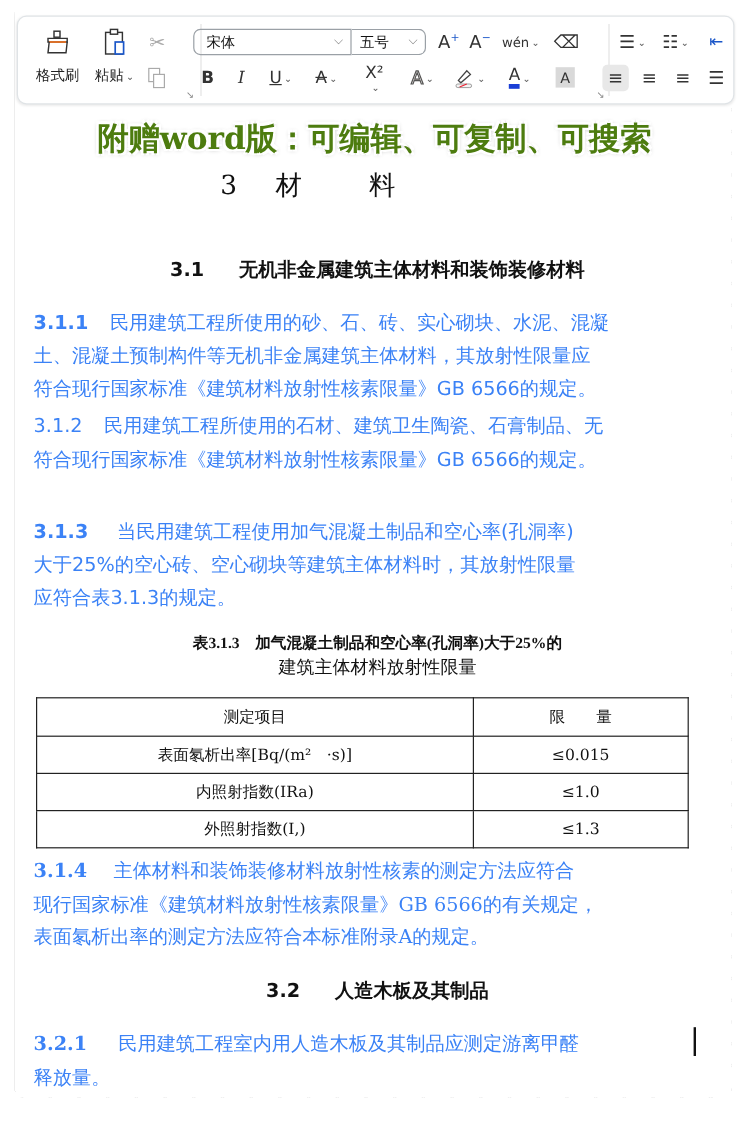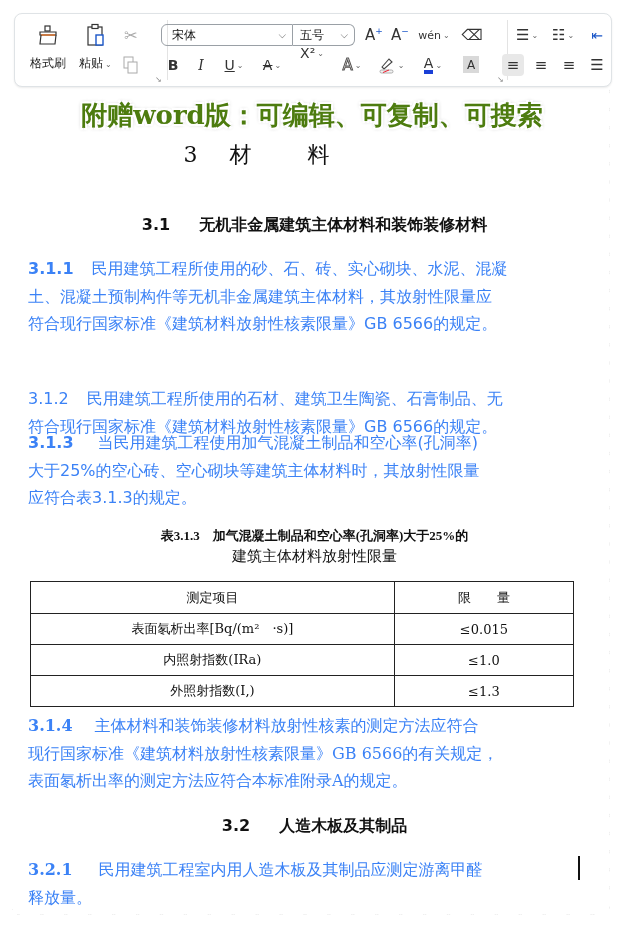--- a/index.html
+++ b/index.html
@@ -100,21 +100,21 @@
       <span>I</span>
     </div>
   <div class="tb-btn" style="left:204px;top:40px;width:30px;height:22px;font-size:14px;">
       <span style="text-decoration:underline;">U</span>
       <span class="small-chev">⌄</span>
     </div>
   <div class="tb-btn" style="left:242px;top:40px;width:30px;height:22px;font-size:14px;">
       <span style="text-decoration:line-through;">A</span>
       <span class="small-chev">⌄</span>
     </div>
-  <div class="tb-btn" style="left:280px;top:28px;width:34px;height:22px;font-size:14px;">
+  <div class="tb-btn" style="left:280px;top:40px;width:34px;height:22px;font-size:14px;flex-direction:column;">
       <span>X²</span>
       <span class="small-chev">⌄</span>
     </div>
   <div class="tb-btn" style="left:322px;top:40px;width:30px;height:22px;font-size:15px;">
       <span style="color:#fff;-webkit-text-stroke:1px #555;text-shadow:0 0 0 #e06a2a;">A</span>
       <span class="small-chev">⌄</span>
     </div>
   <div class="tb-btn" style="left:360px;top:40px;width:32px;height:22px;">
     <svg width="18" height="18" viewBox="0 0 18 18">
         <path d="M4 11l7-8 3 3-8 7z" fill="none" stroke="#444" stroke-width="1.1"></path>
@@ -175,21 +175,21 @@
   <span style="display:inline-block;width:18px;"></span>
   <span>无机非金属建筑主体材料和装饰装修材料</span>
 </div>
 
 <div class="para" style="top:255px;">
   <div><span class="num">3.1.1</span><span>民用建筑工程所使用的砂、石、砖、实心砌块、水泥、混凝</span></div>
   <div>土、混凝土预制构件等无机非金属建筑主体材料，其放射性限量应</div>
   <div>符合现行国家标准《建筑材料放射性核素限量》GB 6566的规定。</div>
 </div>
 
-<div class="para" style="top:341px;margin-top:44px;">
+<div class="para" style="top:341px;">
   <div><span class="num light">3.1.2</span><span>民用建筑工程所使用的石材、建筑卫生陶瓷、石膏制品、无</span></div>
   <div>符合现行国家标准《建筑材料放射性核素限量》GB 6566的规定。</div>
 </div>
 
 <div class="para" style="top:429px;">
   <div><span class="num" style="margin-right:24px;">3.1.3</span><span>当民用建筑工程使用加气混凝土制品和空心率(孔洞率)</span></div>
   <div>大于25%的空心砖、空心砌块等建筑主体材料时，其放射性限量</div>
   <div>应符合表3.1.3的规定。</div>
 </div>
 

